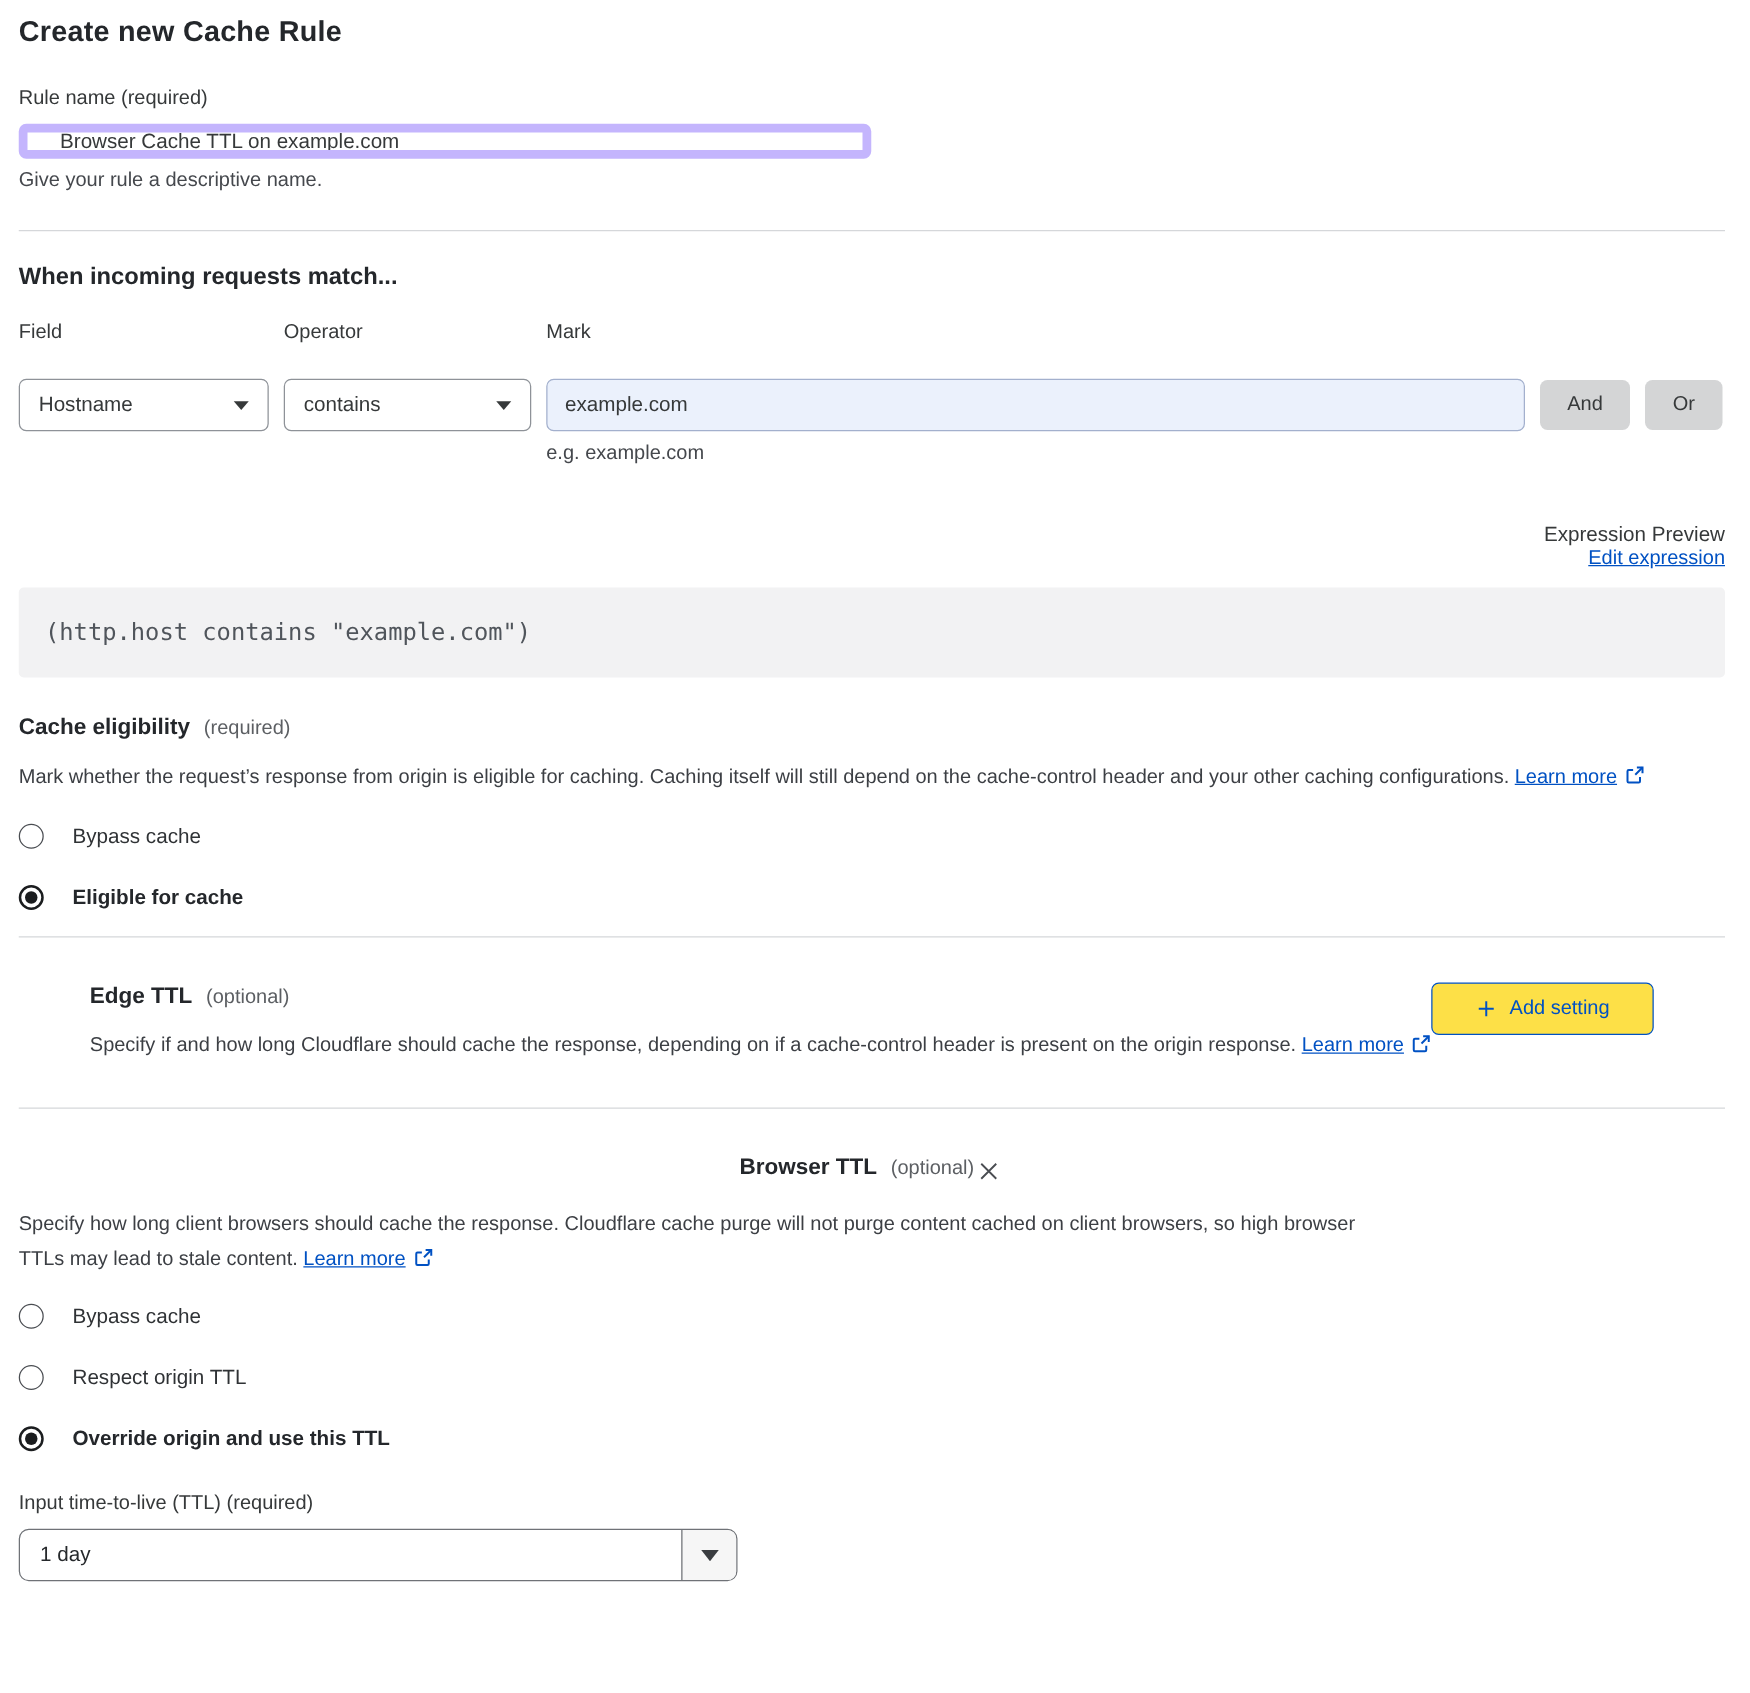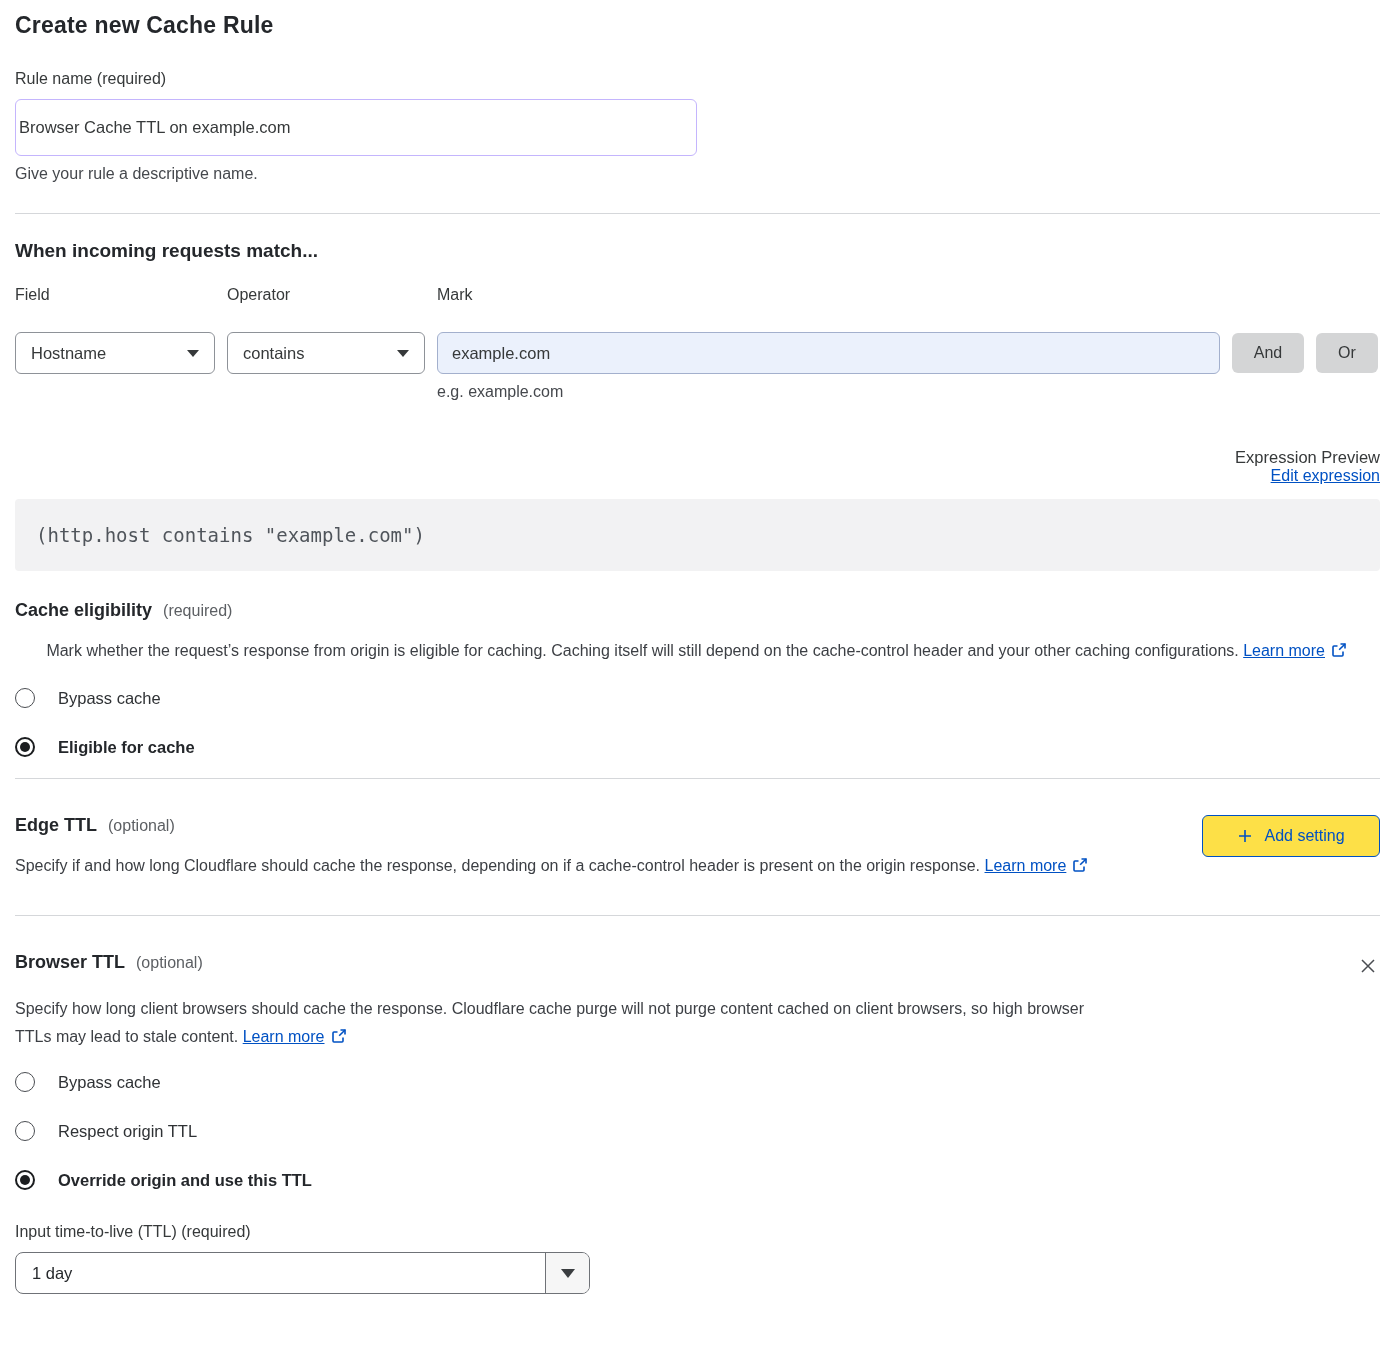--- a/index.html
+++ b/index.html
@@ -8,23 +8,23 @@
     width: 1400px;
     font-family: "Liberation Sans", sans-serif;
     color: #36393a;
   }
   .page { padding: 12px 20px 18px 15px; width: 1400px; }
 
   .page-title { font-size: 23px; font-weight: 700; color: #24272b; letter-spacing: .2px; }
 
   .field-label { margin-top: 31px; font-size: 16px; color: #36393a; }
   .text-input {
-    margin-top: 11px; width: 682px; height: 57px;
-    border: 1px solid #c4b5fd; border-radius: 6px;
-    padding: 0 3px; font-size: 16.5px; color: #36393a;
+    margin-top: 11px; width: 682px; height: 28px;
+    border: 7px solid #c4b5fd; border-radius: 6px;
+    padding: 0 26px; font-size: 16.5px; color: #36393a;
     font-family: "Liberation Sans", sans-serif; background: #fff; display: block;
   }
   .help-text { margin-top: 9px; font-size: 16px; color: #45484d; }
 
   .divider { border: none; border-top: 1px solid #d5d7da; margin-top: 30px; }
 
   .section-heading { margin-top: 26px; font-size: 19px; font-weight: 700; color: #24272b; }
 
   .match-labels, .match-controls {
     display: grid;
@@ -64,21 +64,21 @@
     display: flex; align-items: center; padding: 0 21px;
     font-family: "DejaVu Sans Mono", monospace; font-size: 19px; color: #50555b;
   }
 
   .then-heading { margin-top: 29px; font-size: 19px; font-weight: 700; color: #24272b; }
 
   .setting-title-row { display: flex; align-items: baseline; gap: 11px; }
   .setting-title { font-size: 18px; font-weight: 700; color: #24272b; }
   .qualifier { font-size: 16px; color: #5c5f63; }
   .setting-desc { margin-top: 16px; font-size: 16px; line-height: 28px; color: #3c3f44; }
-  .desc-cache { max-width: 1332px; text-align: right; }
+  .desc-cache { max-width: 1332px; }
   .desc-edge { max-width: 1092px; }
   .desc-browser { max-width: 1078px; }
   .learn-more { white-space: nowrap; }
   .ext-icon { vertical-align: -2px; margin-left: 6px; }
 
   .radio-row { display: flex; align-items: center; cursor: pointer; }
   .radio {
     width: 20px; height: 20px; border-radius: 50%;
     border: 1.5px solid #4a4d52; background: #fff; margin-right: 23px;
     position: relative; flex: none;
@@ -88,21 +88,21 @@
     content: ""; position: absolute; left: 3px; top: 3px; right: 3px; bottom: 3px;
     border-radius: 50%; background: #1b1d1f;
   }
   .radio-label { font-size: 16.5px; color: #2f3235; }
   .radio-label.bold { font-weight: 700; color: #24272b; }
 
   .mt-23 { margin-top: 23px; }
   .mt-29 { margin-top: 29px; }
   .mt-21 { margin-top: 21px; }
 
-  .split-header { display: flex; justify-content: space-between; align-items: flex-start; margin-top: 36px; }
+  .split-header { display: flex; justify-content: center; align-items: flex-start; margin-top: 36px; }
   .btn-outline-blue {
     height: 42px; width: 178px; background: #fde047;
     border: 1px solid #0051c3; border-radius: 6px; color: #0051c3;
     font-size: 16px; display: flex; align-items: center; justify-content: center; gap: 11px;
     cursor: pointer; font-family: "Liberation Sans", sans-serif; flex: none;
   }
   .close-btn { background: none; border: none; cursor: pointer; padding: 2px; margin-top: 2px; }
 
   .ttl-label { margin-top: 33px; font-size: 16px; color: #36393a; }
   .ttl-select {

